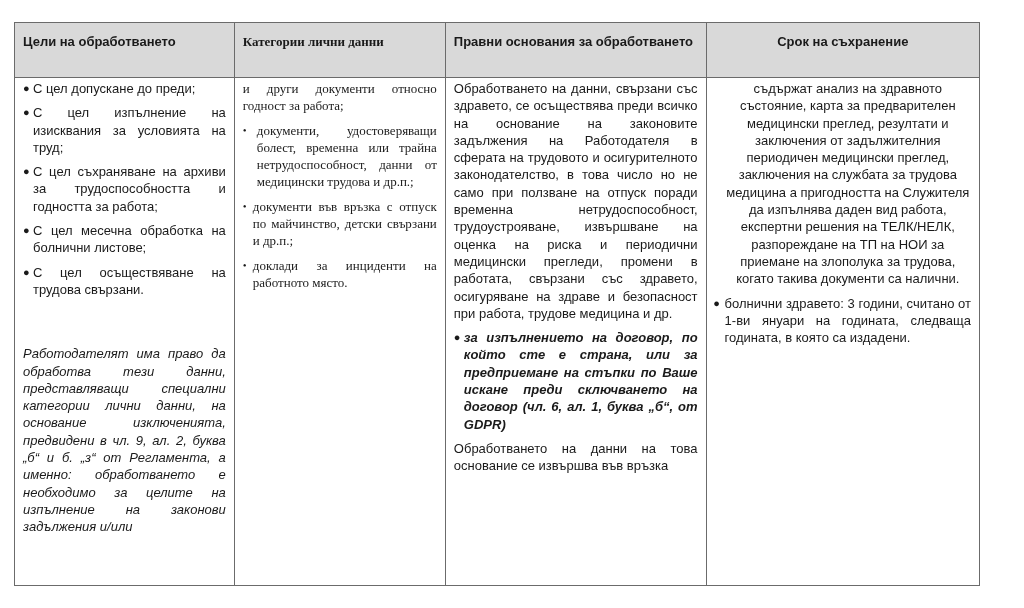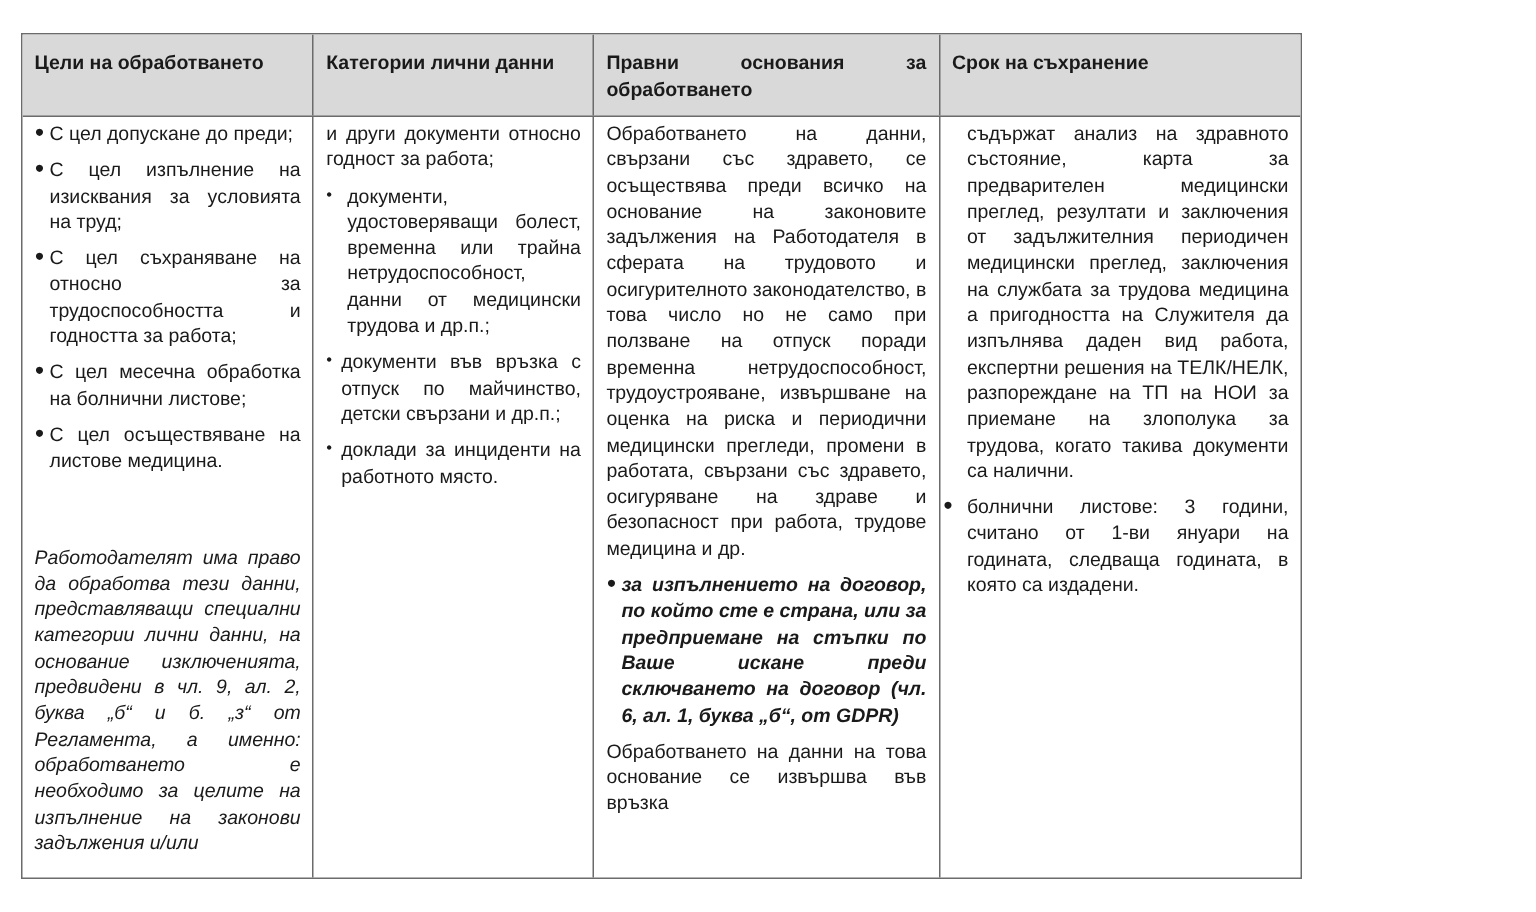--- a/index.html
+++ b/index.html
@@ -1,26 +1,26 @@
 <!DOCTYPE html>
 <html><head>
 <meta charset="utf-8">
 <style>
   html, body { margin:0; padding:0; background:#ffffff; }
   body { width:1024px; height:608px; overflow:hidden; position:relative;
          font-family:"Liberation Sans", "DejaVu Sans", sans-serif; color:#1a1a1a; }
-  .table { position:absolute; left:14px; top:22px; width:854px; height:564px;
+  .table { position:absolute; left:14px; top:22px; width:966px; height:564px;
            border:1px solid #6b6b6b; box-sizing:border-box; overflow:hidden; }
   .header { display:flex; height:55px; background:#d9d9d9; border-bottom:1px solid #6b6b6b; box-sizing:border-box; }
   .hcell { box-sizing:border-box; padding:10px 8px 0 8px; font-weight:bold; font-size:13px; line-height:18px; border-right:1px solid #6b6b6b; }
   .hcell:last-child { border-right:none; }
   .body { display:flex; height:508px; }
   .cell { box-sizing:border-box; padding:2px 8px 0 8px; font-size:13px; line-height:17.3px; border-right:1px solid #6b6b6b; overflow:hidden; text-align:justify; }
   .cell:last-child { border-right:none; }
-  .c1 { width:225px; } .c2 { width:216px; } .c3 { width:267px; } .c4 { width:279px; }
+  .c1 { width:225px; } .c2 { width:216px;font-family:Liberation Serif, serif; } .c3 { width:267px; } .c4 { width:279px;text-align:center; }
   .para { margin:0 0 7px 0; }
   .bullet { display:flex; margin:0 0 7px 0; }
   .bullet .dot { width:10px; flex:0 0 10px; font-size:11px; }
   .bullet .txt { flex:1; text-align:justify; }
   .bullet.wide .dot { width:14px; flex:0 0 14px; }
   .italic { font-style:italic; }
   .bolditalic { font-weight:bold; font-style:italic; }
   .b { font-weight:normal; }
   .spacer { height:40px; }
   .c4 .para.indent { padding-left:10px; }
@@ -42,29 +42,29 @@
       <div class="bullet">
           <span class="dot">●</span>
           <span class="txt">С цел допускане до преди;</span>
         </div>
       <div class="bullet">
           <span class="dot">●</span>
           <span class="txt">С цел изпълнение на изисквания за условията на труд;</span>
         </div>
       <div class="bullet">
           <span class="dot">●</span>
-          <span class="txt">С цел съхраняване на относно за трудоспособността и годността за работа;</span>
+          <span class="txt">С цел съхраняване на архиви за трудоспособността и годността за работа;</span>
         </div>
       <div class="bullet">
           <span class="dot">●</span>
           <span class="txt">С цел месечна обработка на болнични листове;</span>
         </div>
       <div class="bullet">
           <span class="dot">●</span>
-          <span class="txt">С цел осъществяване на листове медицина.</span>
+          <span class="txt">С цел осъществяване на трудова свързани.</span>
         </div>
       <div class="spacer"></div>
       <p class="para italic">Работодателят има право да обработва тези данни, представляващи специални категории лични данни, на основание изключенията, предвидени в чл. 9, ал. 2, буква „б“ и б. „з“ от Регламента, а именно: обработването е необходимо за целите на изпълнение на законови задължения и/или</p>
     </div>
 
     <div class="cell c2">
       <p class="para">и други документи относно годност за работа;</p>
       <div class="bullet wide">
           <span class="dot">•</span>
           <span class="txt">документи, удостоверяващи болест, временна или трайна нетрудоспособност, данни от медицински трудова и др.п.;</span>
@@ -85,17 +85,17 @@
           <span class="dot bolditalic">●</span>
           <span class="txt bolditalic">за изпълнението на договор, по който сте е страна, или за предприемане на стъпки по Ваше искане преди сключването на договор (чл. 6, ал. 1, буква „б“, от GDPR)</span>
         </div>
       <p class="para">Обработването на данни на това основание се извършва във връзка</p>
     </div>
 
     <div class="cell c4">
       <p class="para indent">съдържат анализ на здравното състояние, карта за предварителен медицински преглед, резултати и заключения от задължителния периодичен медицински преглед, заключения на службата за трудова медицина а пригодността на Служителя да изпълнява даден вид работа, експертни решения на ТЕЛК/НЕЛК, разпореждане на ТП на НОИ за приемане на злополука за трудова, когато такива документи са налични.</p>
       <div class="bullet">
           <span class="dot">●</span>
-          <span class="txt"><span>болнични листове: </span><span class="b">3 години,</span><span> считано от 1-ви януари на годината, следваща годината, в която са издадени.</span></span>
+          <span class="txt"><span>болнични здравето: </span><span class="b">3 години,</span><span> считано от 1-ви януари на годината, следваща годината, в която са издадени.</span></span>
         </div>
     </div>
   </div>
 </div>
 
 </body></html>

